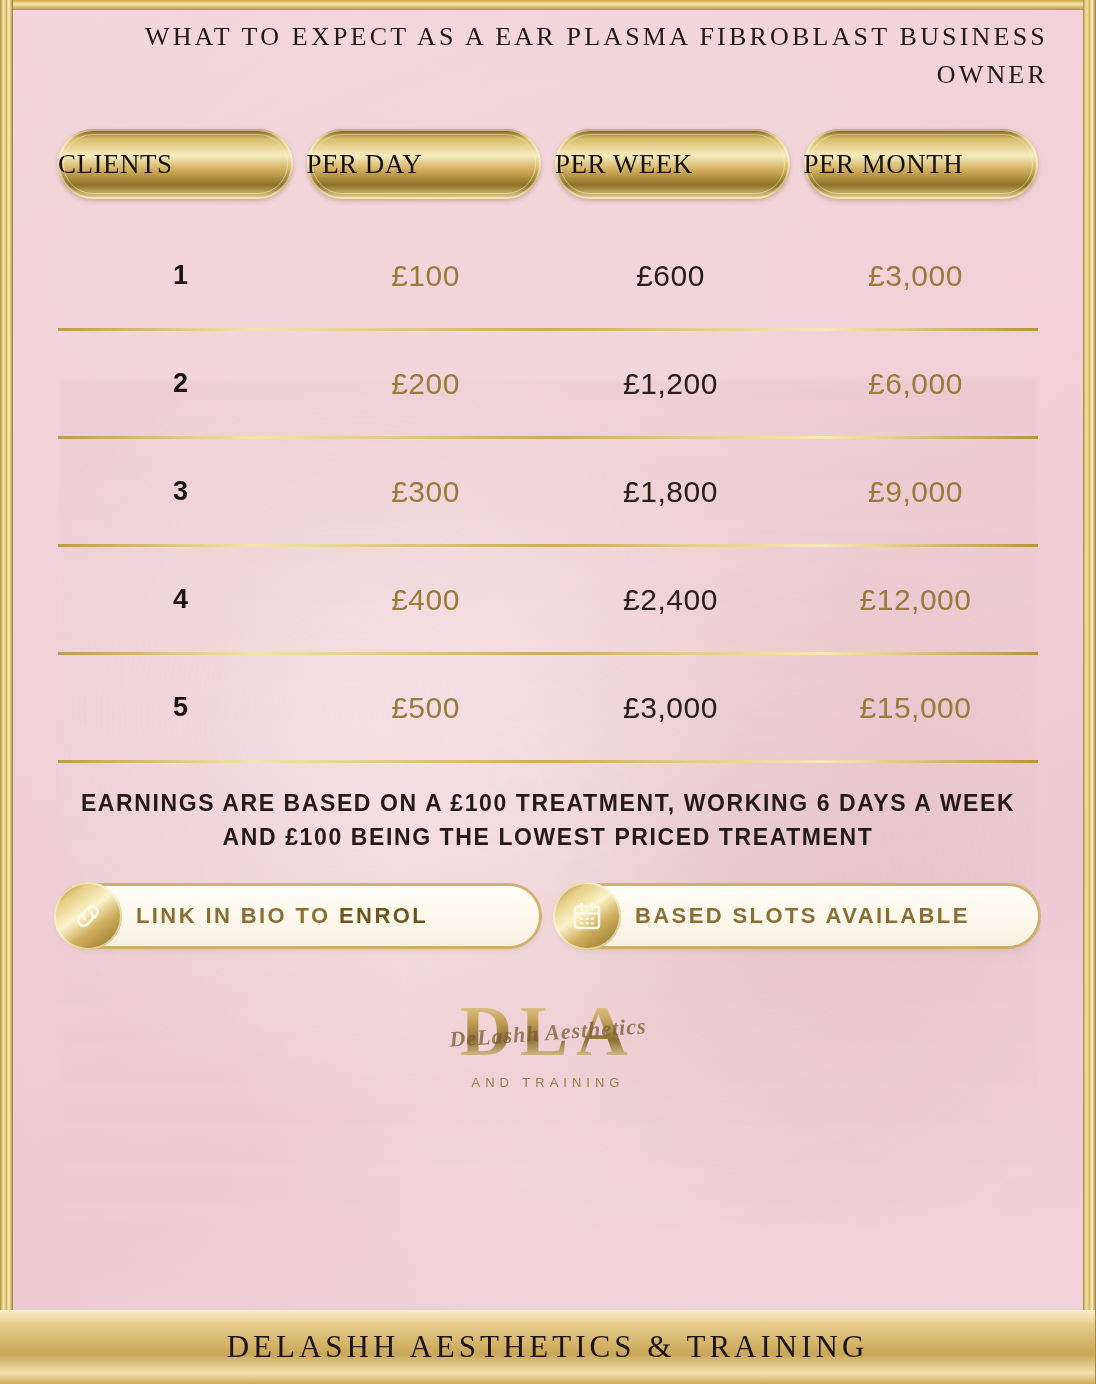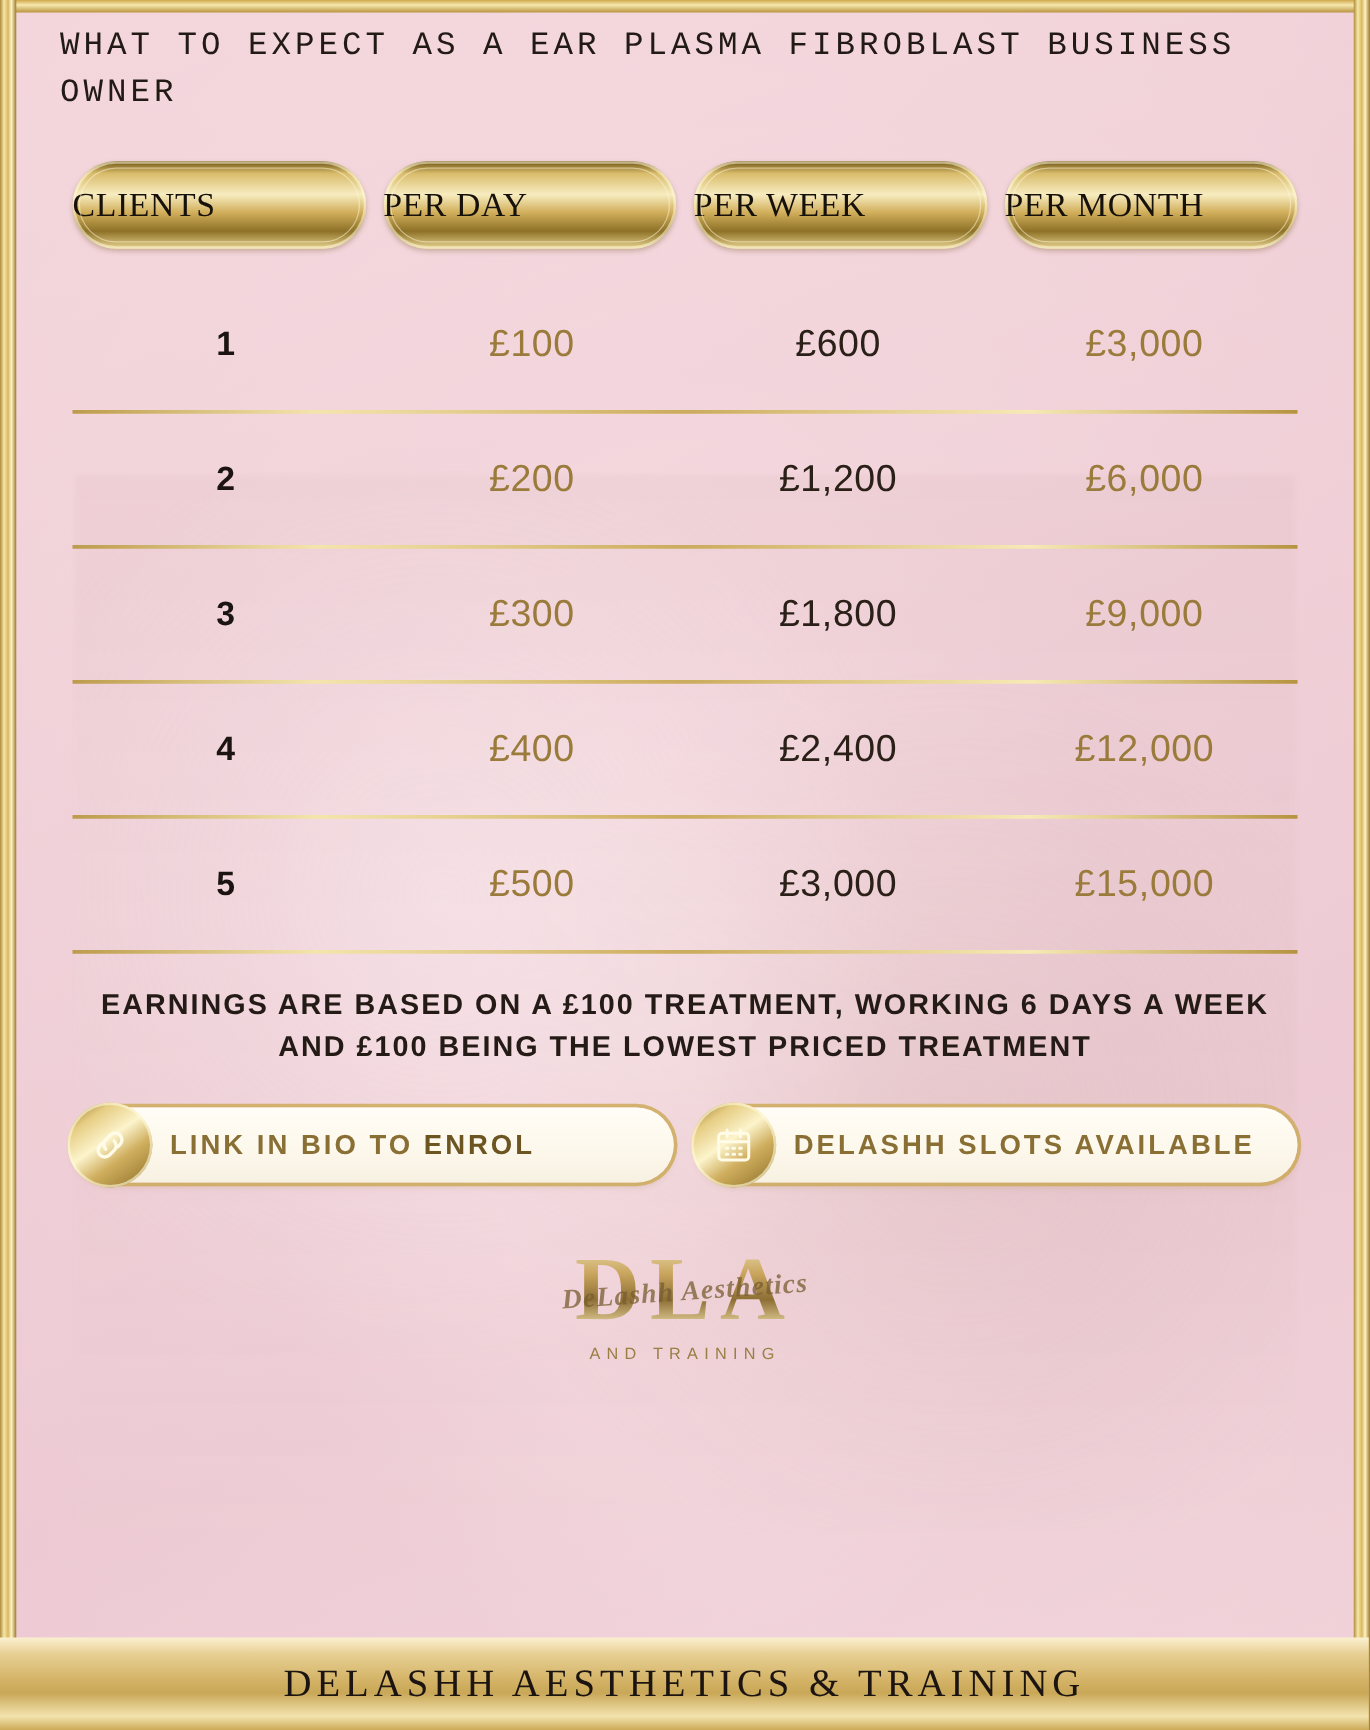--- a/index.html
+++ b/index.html
@@ -71,23 +71,23 @@
     letter-spacing: 1px;
     background: linear-gradient(180deg,#fdf6d4 0%, #e3c777 28%, #b2903d 52%, #f2e1a6 72%, #cfae5c 100%);
     -webkit-background-clip: text;
     background-clip: text;
     color: transparent;
     text-shadow: 0 2px 1px rgba(140,110,50,0.25);
     padding: 0 40px;
   }
 
   .subtitle {
-    text-align: left;
+    text-align: right;
     margin-top: 18px;
-    font-family: Liberation Mono, monospace;
+    font-family: Liberation Serif, serif;
     font-size: 26px;
     letter-spacing: 3.2px;
     line-height: 1.45;
     color: #221a15;
     padding: 0 48px;
   }
 
   
   .pills {
     display: flex;
@@ -314,21 +314,21 @@
       </div>
 
       <div class="cta">
         <span class="cta-icon">
           <svg viewBox="0 0 24 24" fill="none" stroke="#fffbe8" stroke-width="1.8" stroke-linecap="round">
             <rect x="3" y="5" width="18" height="16" rx="2"></rect>
             <path d="M3 10h18M8 3v4M16 3v4"></path>
             <path d="M7.5 14h1M11.5 14h1M15.5 14h1M7.5 17.5h1M11.5 17.5h1M15.5 17.5h1"></path>
           </svg>
         </span>
-        <span class="cta-label">DELASHH SLOTS AVAILABLE</span>
+        <span class="cta-label">BASED SLOTS AVAILABLE</span>
       </div>
 
     </div>
 
     <div class="logo-wrap">
       <div class="logo-mark">
         <span>DLA</span>
         <span class="logo-script">DeLashh Aesthetics</span>
       </div>
       <div class="logo-sub">AND TRAINING</div>

